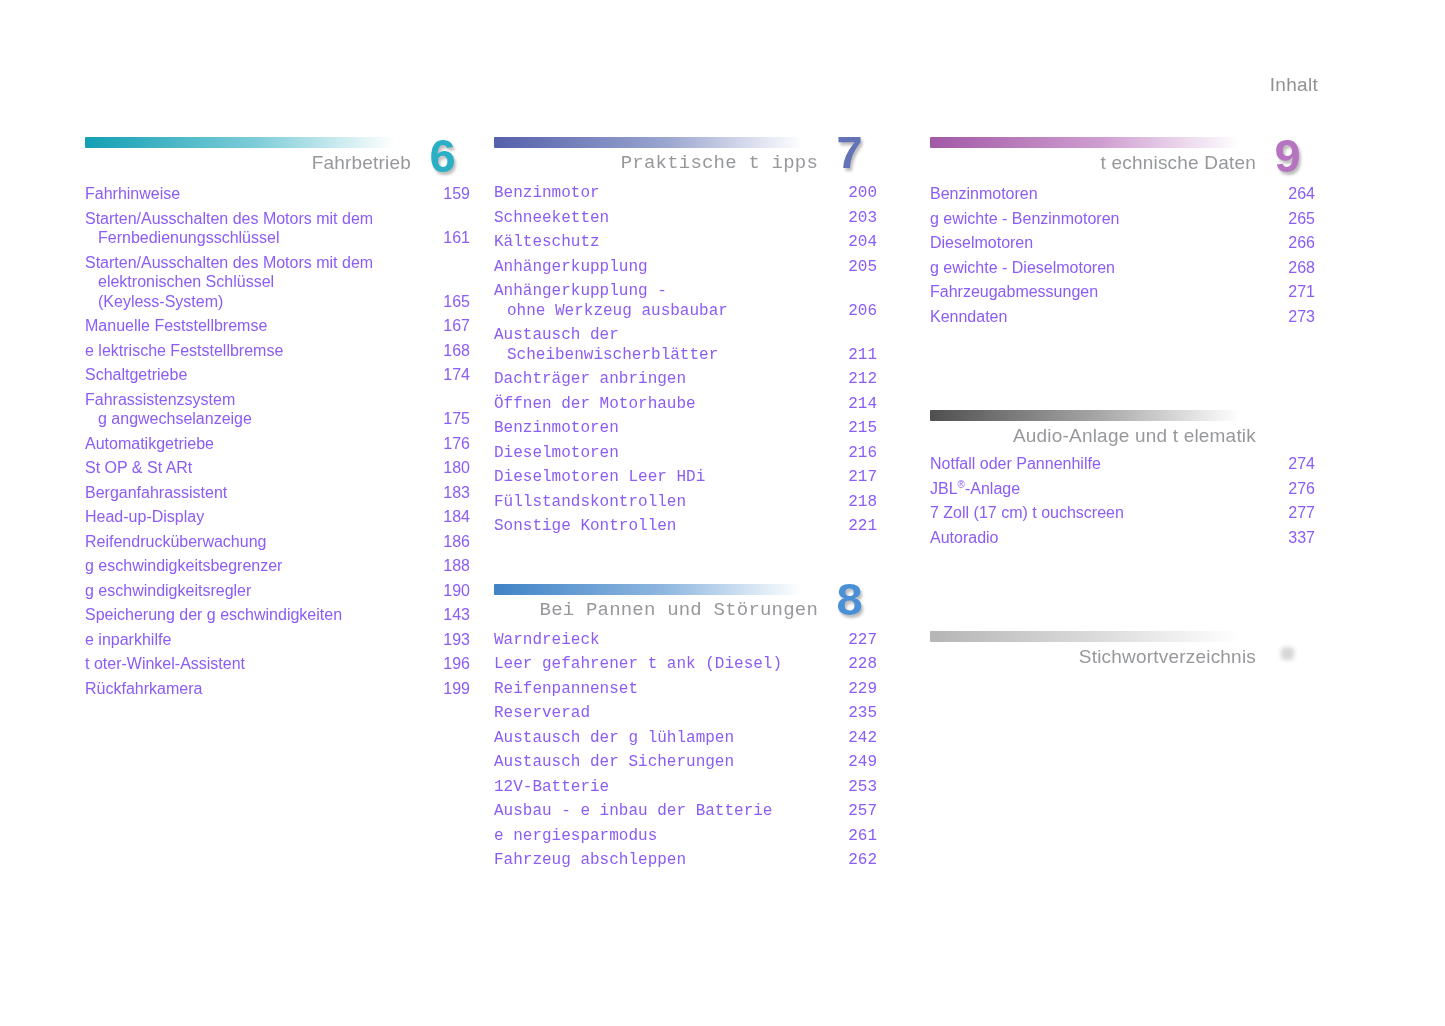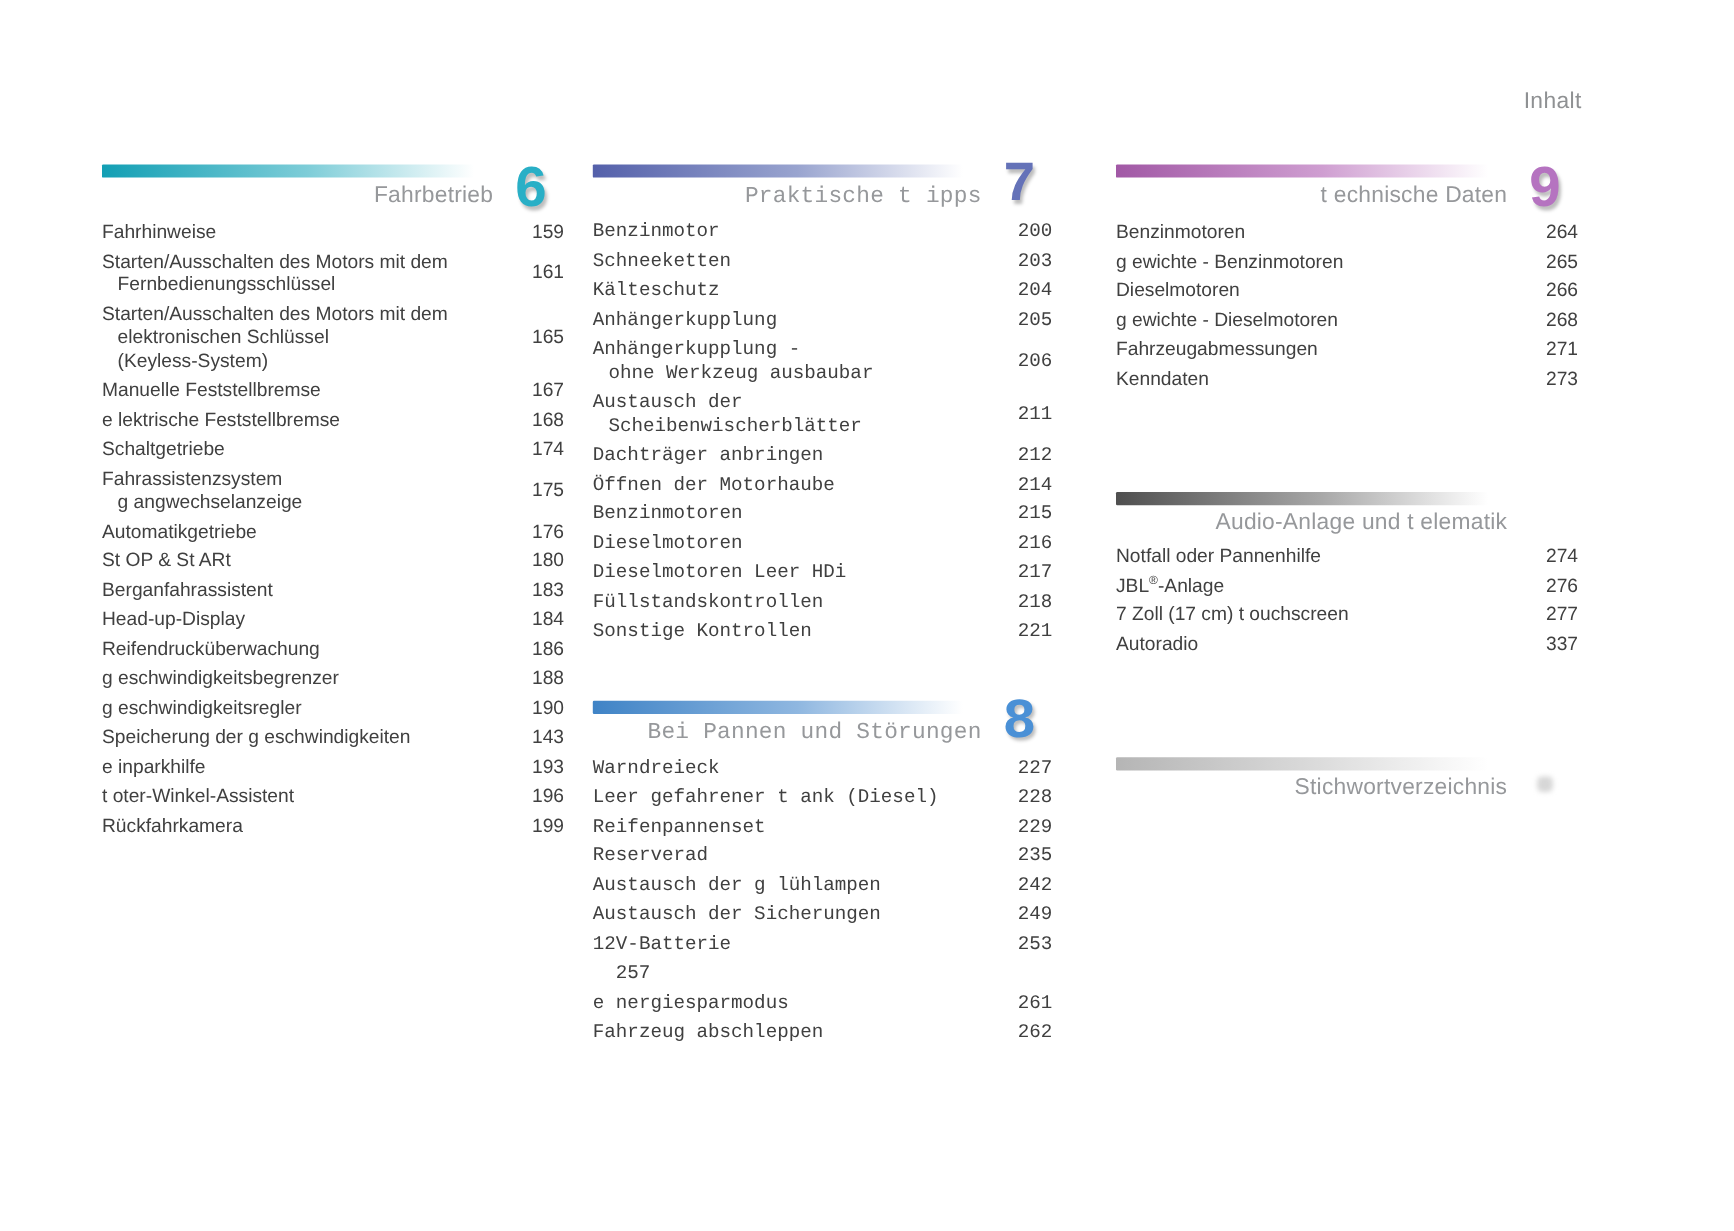--- a/index.html
+++ b/index.html
@@ -42,23 +42,23 @@
     font-style:normal;
   }
   .faded-mark {
     width:13px; height:13px; background:#d7d7d7;
     border-radius:4px; filter:blur(2px);
     margin:18px auto 0;
   }
 
   .entries { margin-top:7px; }
   .entry {
-    display:flex; align-items:center;
+    display:flex; align-items:flex-end;
     margin-bottom:5px;
-    font-size:16px; color:#404040; line-height:19.5px;
+    font-size:16px; color:#8b5cf6; line-height:19.5px;
   }
   .entry .t {
     flex:1; min-width:0;
     white-space:pre-line;
     padding-left:13px; text-indent:-13px;
   }
   .entry .p { min-width:40px; text-align:right; padding-left:8px; }
   .entry sup { font-size:10px; line-height:0; vertical-align:super; }
 </style>
 </head>
@@ -289,20 +289,21 @@
     <div class="t">Austausch der Sicherungen</div>
     <div class="p">249</div>
   </div>
 
   <div class="entry">
     <div class="t">12V-Batterie</div>
     <div class="p">253</div>
   </div>
 
   <div class="entry">
+    <div class="t">Ausbau - e inbau der Batterie</div>
     <div class="p">257</div>
   </div>
 
   <div class="entry">
     <div class="t">e nergiesparmodus</div>
     <div class="p">261</div>
   </div>
 
   <div class="entry">
     <div class="t">Fahrzeug abschleppen</div>

